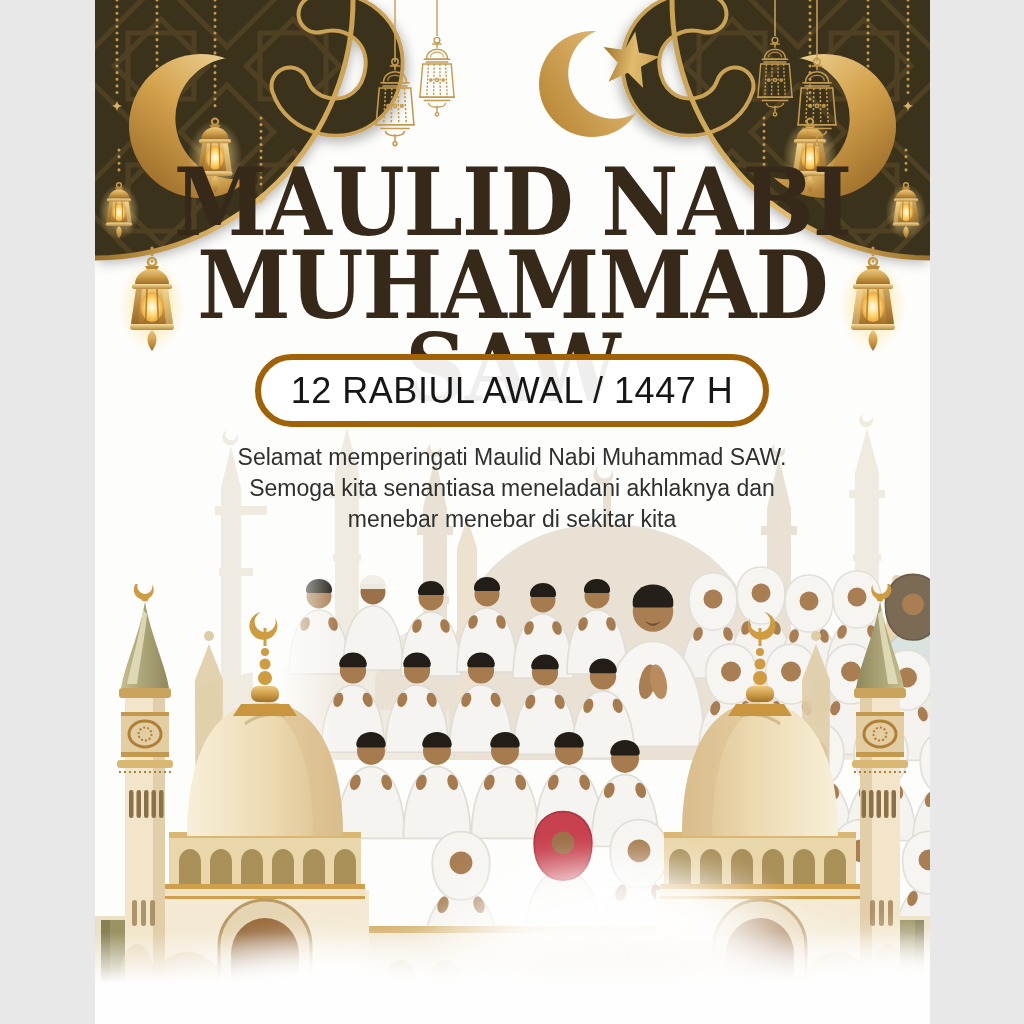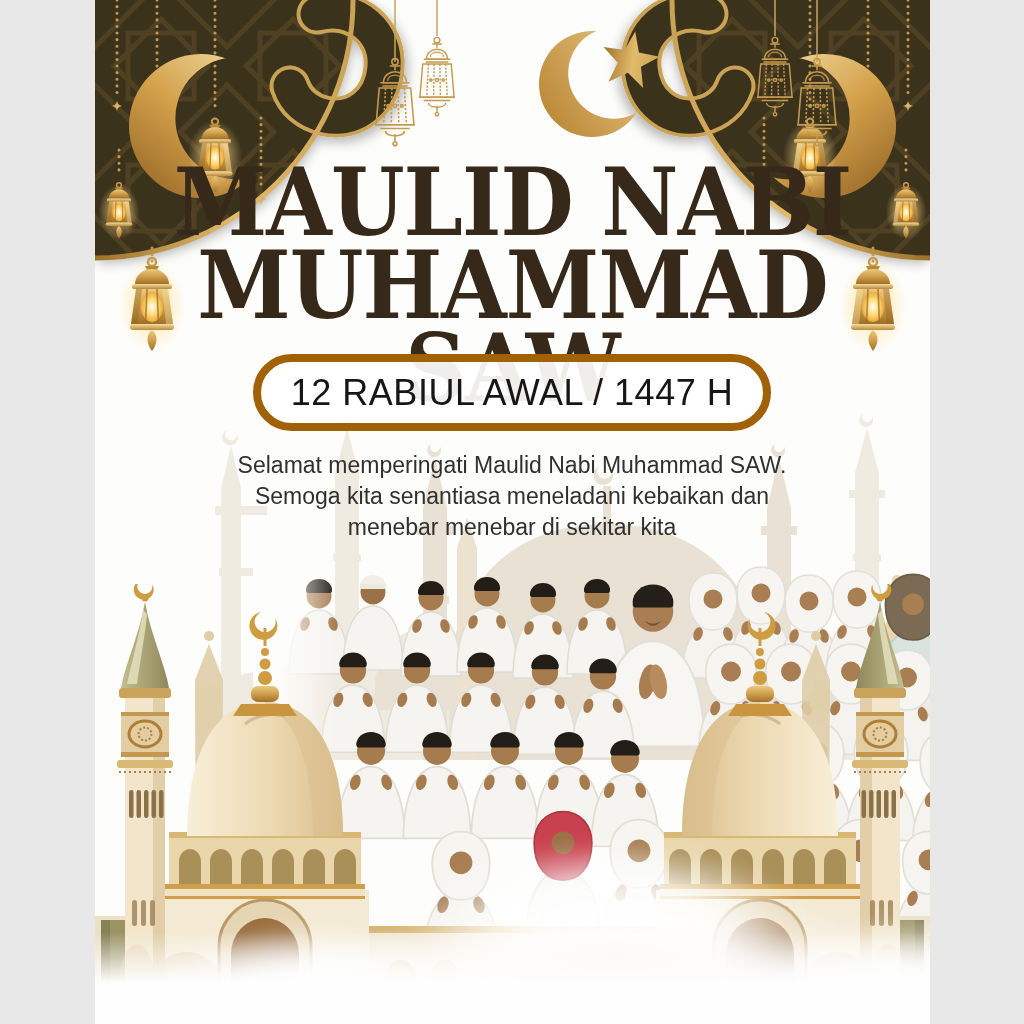--- a/index.html
+++ b/index.html
@@ -6,26 +6,26 @@
   .poster{position:relative;width:835px;height:1024px;margin:0 auto;overflow:hidden;
           background:#fdfdfc;font-family:"Liberation Sans",sans-serif;}
   .abs{position:absolute;}
   svg{display:block;}
   
   .title{left:0;right:0;top:168px;text-align:center;color:#36291a;
          font-family:"DejaVu Serif",serif;font-weight:700;
          font-size:88px;line-height:78px;letter-spacing:-1px;
          transform:scale(.96,1.06);z-index:7;}
   .badge-wrap{left:0;right:0;top:354px;text-align:center;z-index:7;}
-  .badge{display:inline-block;border:8px solid #a16207;border-radius:42px;
+  .badge{display:inline-block;border:6px solid #a16207;border-radius:42px;
          background:rgba(255,255,255,.92);color:#161616;
          font-size:36px;line-height:1;letter-spacing:.5px;
          padding:13px 30px 12px;}
   .message{left:0;right:0;top:442px;text-align:center;color:#303030;
-           font-size:23px;line-height:31px;z-index:7;margin-top:8px;}
+           font-size:23px;line-height:31px;z-index:7;}
   
   .watermark{left:100px;top:358px;z-index:1;}
   .crowd{left:166px;top:550px;z-index:2;filter:blur(.45px);}
   .fade{top:552px;height:410px;z-index:3;}
   .fade-l{left:158px;width:84px;background:linear-gradient(to right,#fdfdfc 30%,rgba(253,253,252,0));}
   .fade-r{left:946px;width:78px;background:linear-gradient(to left,#fdfdfc 30%,rgba(253,253,252,0));}
   .mosque{top:584px;width:440px;height:440px;z-index:4;}
   .mosque-left{left:0;}
   .mosque-right{right:0;transform:scaleX(-1);}
   .mist{border-radius:50%;filter:blur(9px);z-index:5;
@@ -435,17 +435,17 @@
     <div>MAULID NABI</div>
     <div>MUHAMMAD SAW</div>
   </div>
 
   <div class="abs badge-wrap">
     <span class="badge">12 RABIUL AWAL / 1447 H</span>
   </div>
 
   <div class="abs message">
     <div>Selamat memperingati Maulid Nabi Muhammad SAW.</div>
-    <div>Semoga kita senantiasa meneladani kebaikan dan</div>
+    <div>Semoga kita senantiasa meneladani akhlaknya dan</div>
     <div>menebar menebar di sekitar kita</div>
   </div>
 
 </div>
 
 </body></html>

